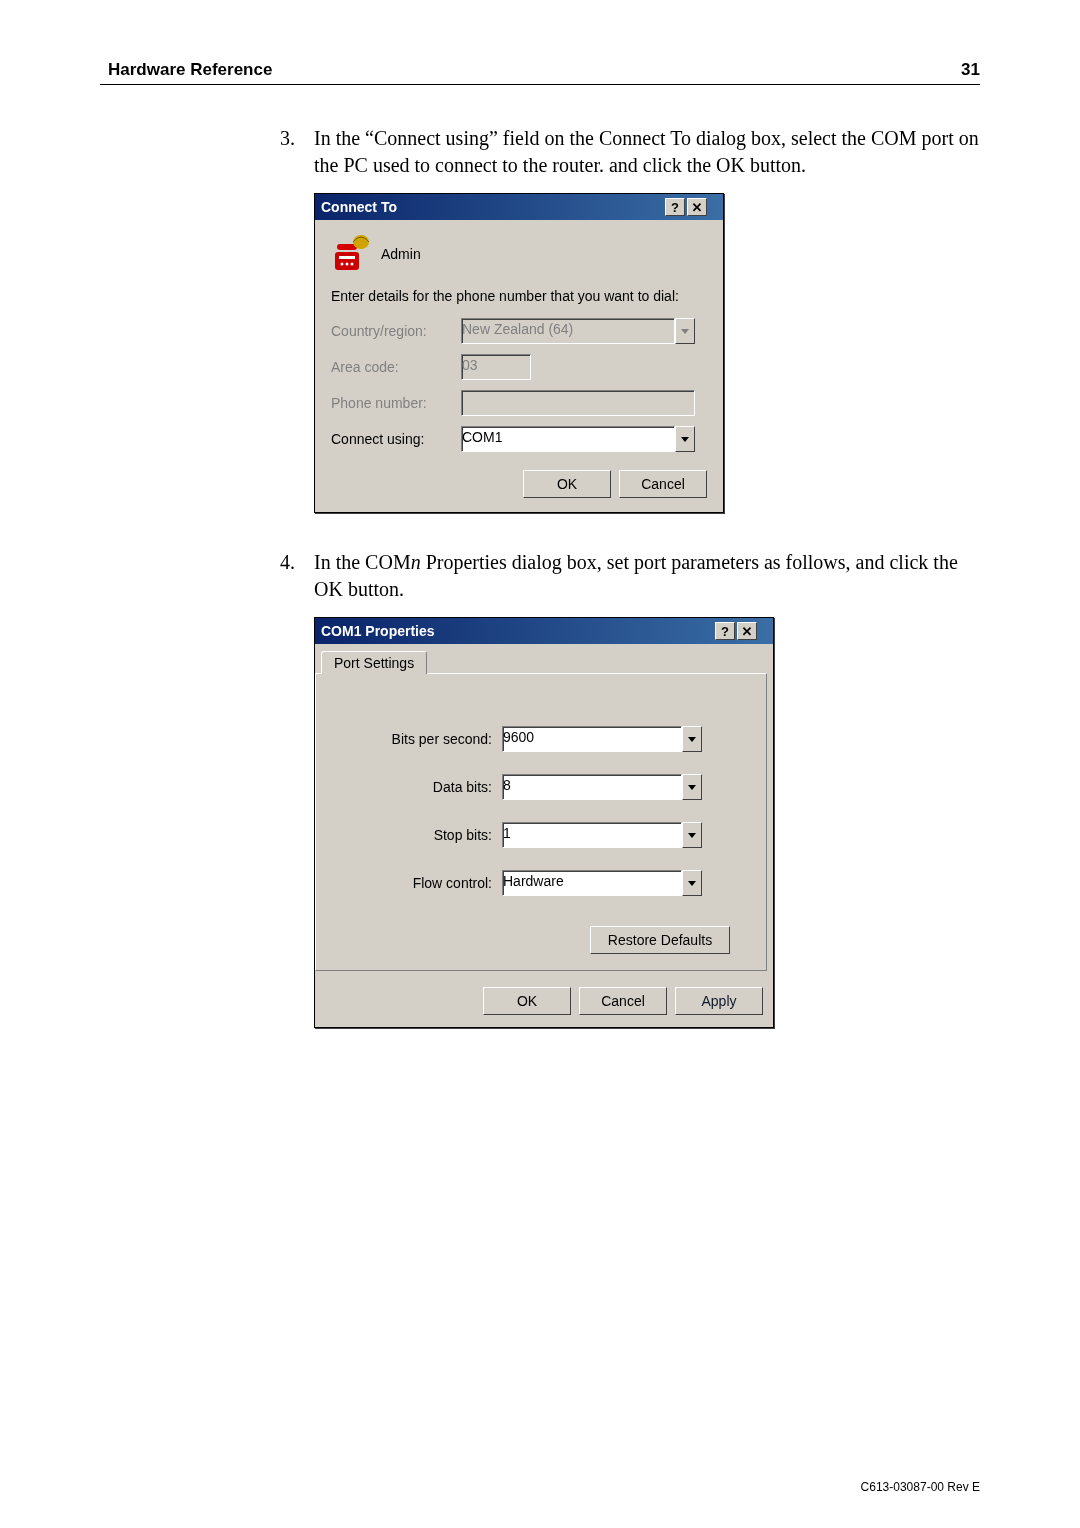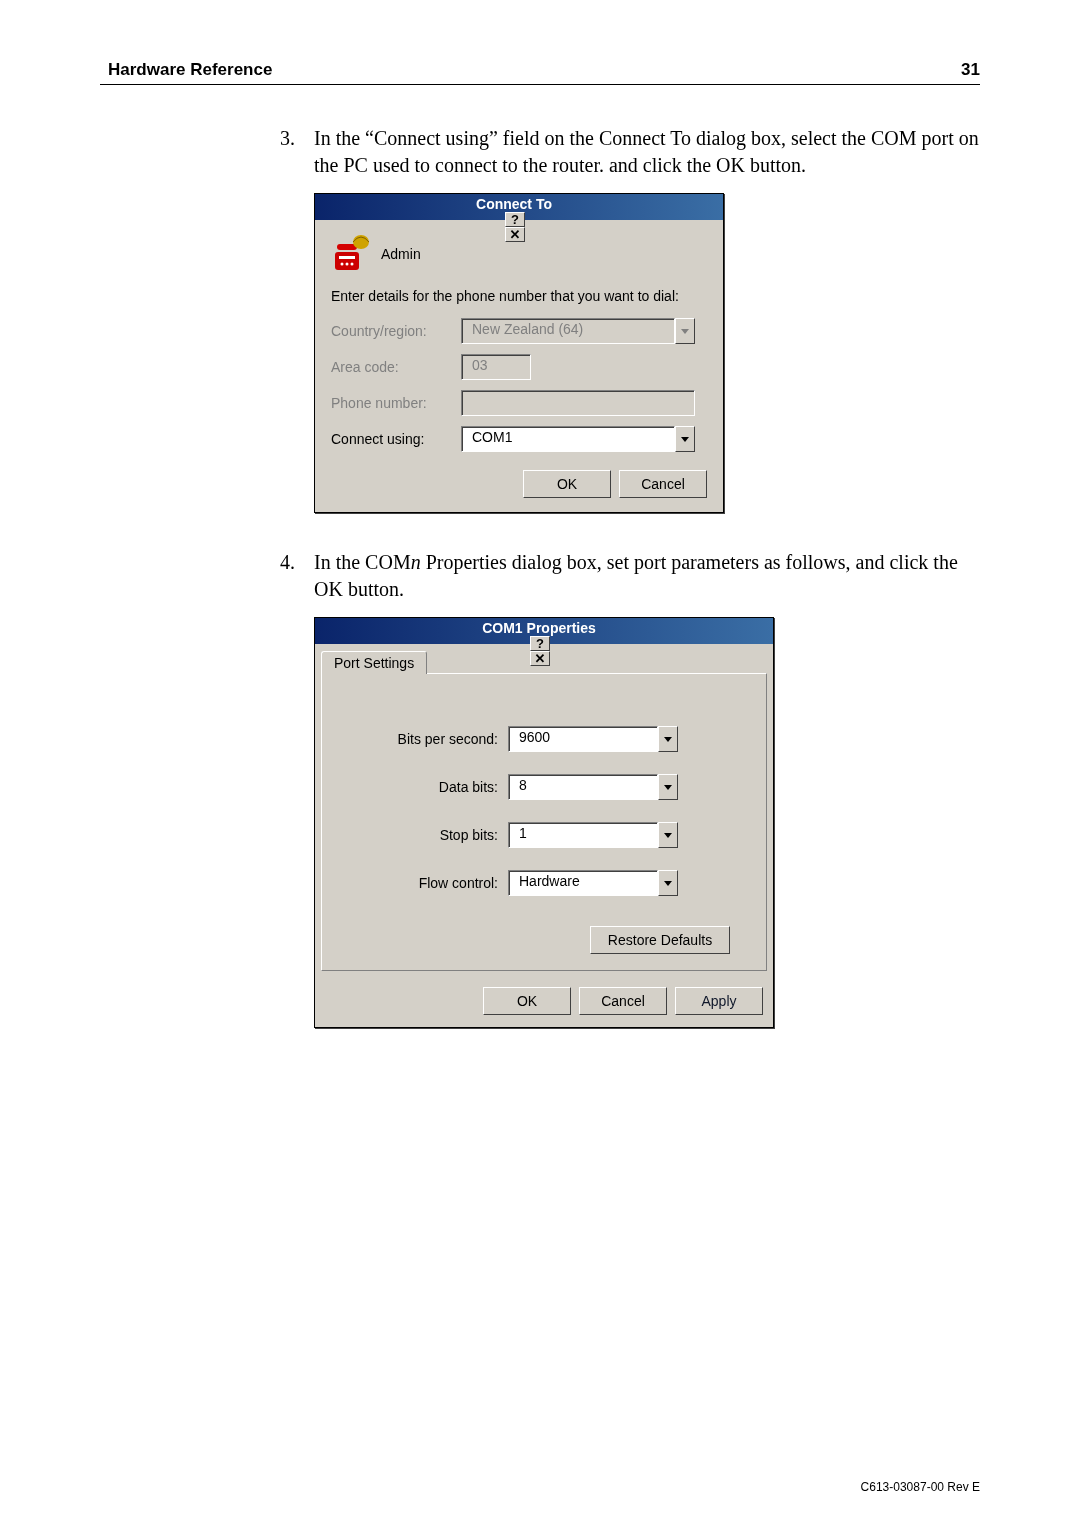--- a/index.html
+++ b/index.html
@@ -45,21 +45,20 @@
     box-shadow: 1px 1px 0 #404040;
   }
   .titlebar {
     background: linear-gradient(to right,#0a246a,#3a6ea5);
     color: #fff;
     font-weight: bold;
     display: flex;
     align-items: center;
     padding: 2px 16px 2px 6px;
     height: 26px;
-    flex-direction: column;
   }
   .titlebar .tb-title { flex: 1; font-size: 14px; }
   .tb-btn {
     width: 20px; height: 18px;
     background: #d4d0c8;
     border: 1px solid #fff;
     border-right-color:#404040; border-bottom-color:#404040;
     margin-left: 2px;
     display:flex;align-items:center;justify-content:center;
     font-family: Arial, sans-serif;
@@ -74,21 +73,21 @@
   .row-icon { display:flex; align-items:center; gap:10px; margin-bottom:14px; }
   .disabled-label { color:#808080; }
   .field-row { display:flex; align-items:center; margin: 10px 0; }
   .field-row .lbl { width: 130px; }
   .win-input {
     height: 26px;
     background:#fff;
     border:1px solid #808080;
     border-right-color:#fff; border-bottom-color:#fff;
     box-shadow: inset 1px 1px 0 #404040;
-    padding: 2px 10px;
+    padding: 2px 0;
     font: 14px Tahoma, sans-serif;
   }
   .win-input.disabled { background:#d4d0c8; color:#808080; }
   .win-combo { display:flex; }
   .win-combo .win-input { flex:1; }
   .combo-btn {
     width:20px; height:26px;
     background:#d4d0c8;
     border:1px solid #fff;
     border-right-color:#404040; border-bottom-color:#404040;
@@ -116,29 +115,29 @@
     border:1px solid #fff;
     border-right-color:#808080;
     border-bottom:none;
     border-radius:3px 3px 0 0;
     padding:3px 12px;
     position:relative; top:1px;
     font:14px Tahoma,sans-serif;
     text-align:center;
   }
   .tab-pane {
-    margin:0 6px 6px 6px;
+    margin:0 6px 6px 0;
     border:1px solid #fff;
     border-right-color:#808080;border-bottom-color:#808080;
     background:#d4d0c8;
     padding: 30px 36px 16px 36px;
   }
   .prop-row { display:flex; align-items:center; margin: 22px 0; }
   .prop-row .plbl { width:140px; text-align:right; margin-right:10px; }
-  .prop-input { width: 170px; }
+  .prop-input { width: 200px; }
   .restore-row { display:flex; justify-content:flex-end; margin-top:30px; }
   .bottom-btn-row { display:flex; justify-content:flex-end; gap:8px; padding: 10px 10px 12px 10px; }
 
   .footer {
     position:absolute; bottom:34px; right:100px;
     font-family: Arial, sans-serif; font-size:12px; color:#000000;
   }
 </style>
 </head>
 <body>

